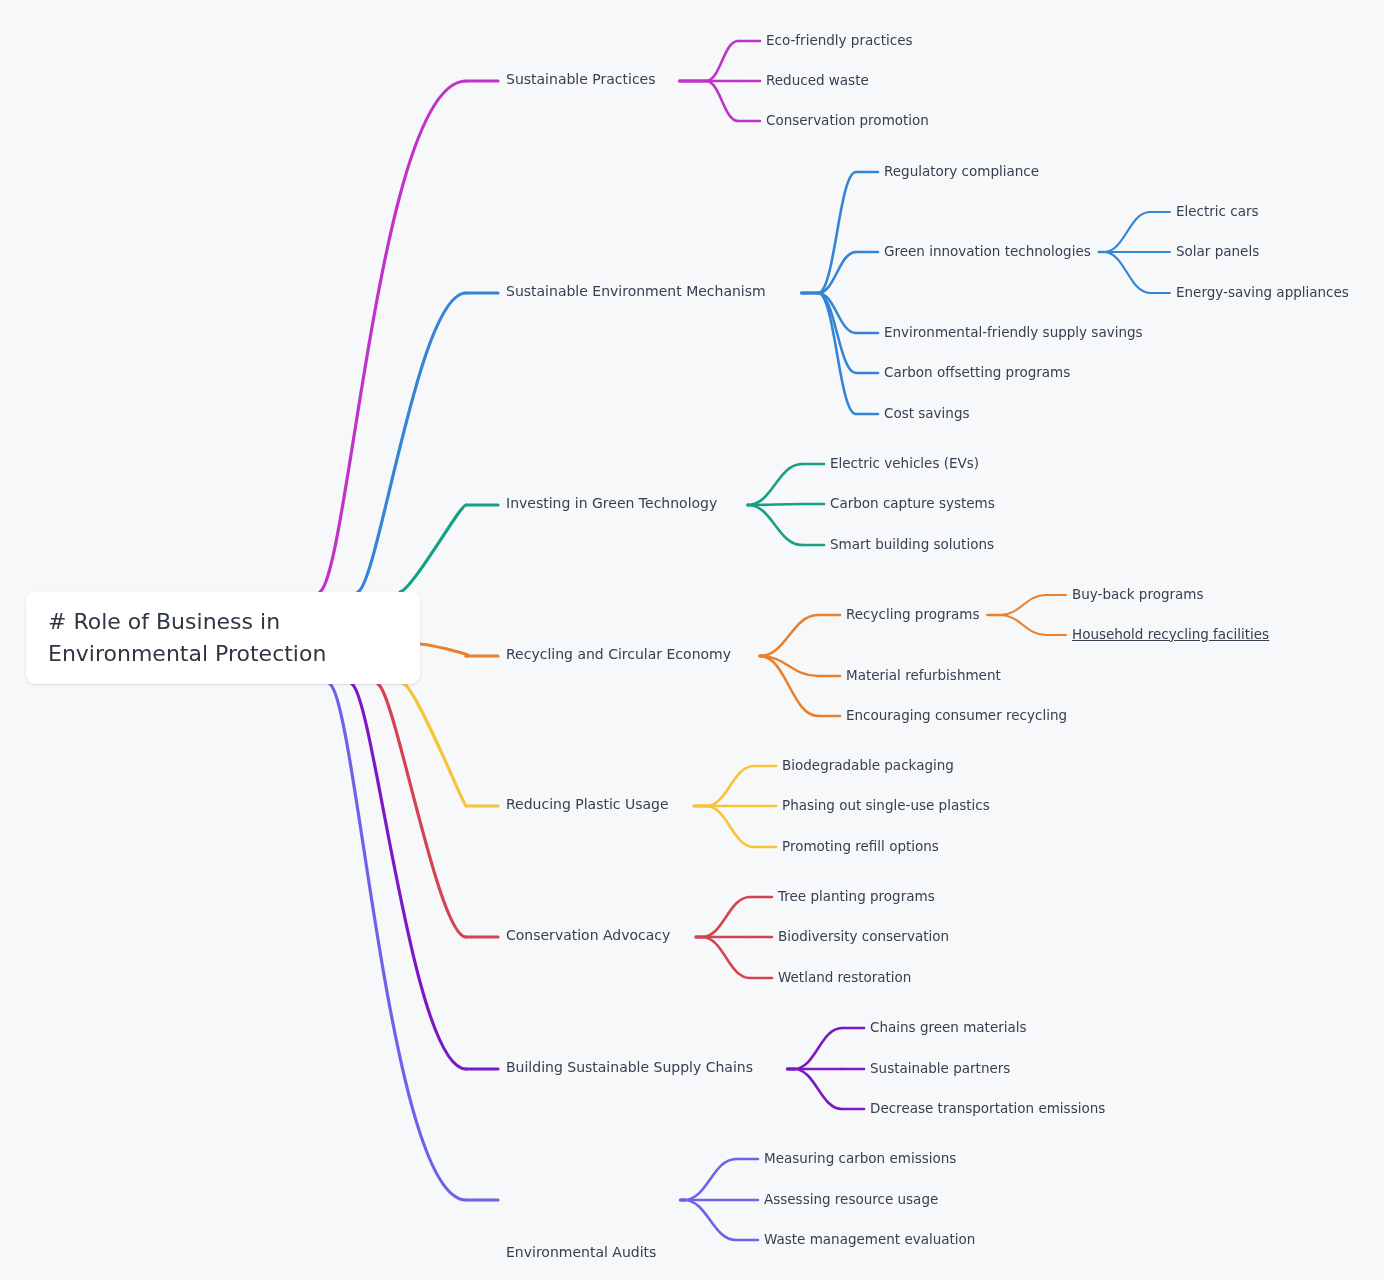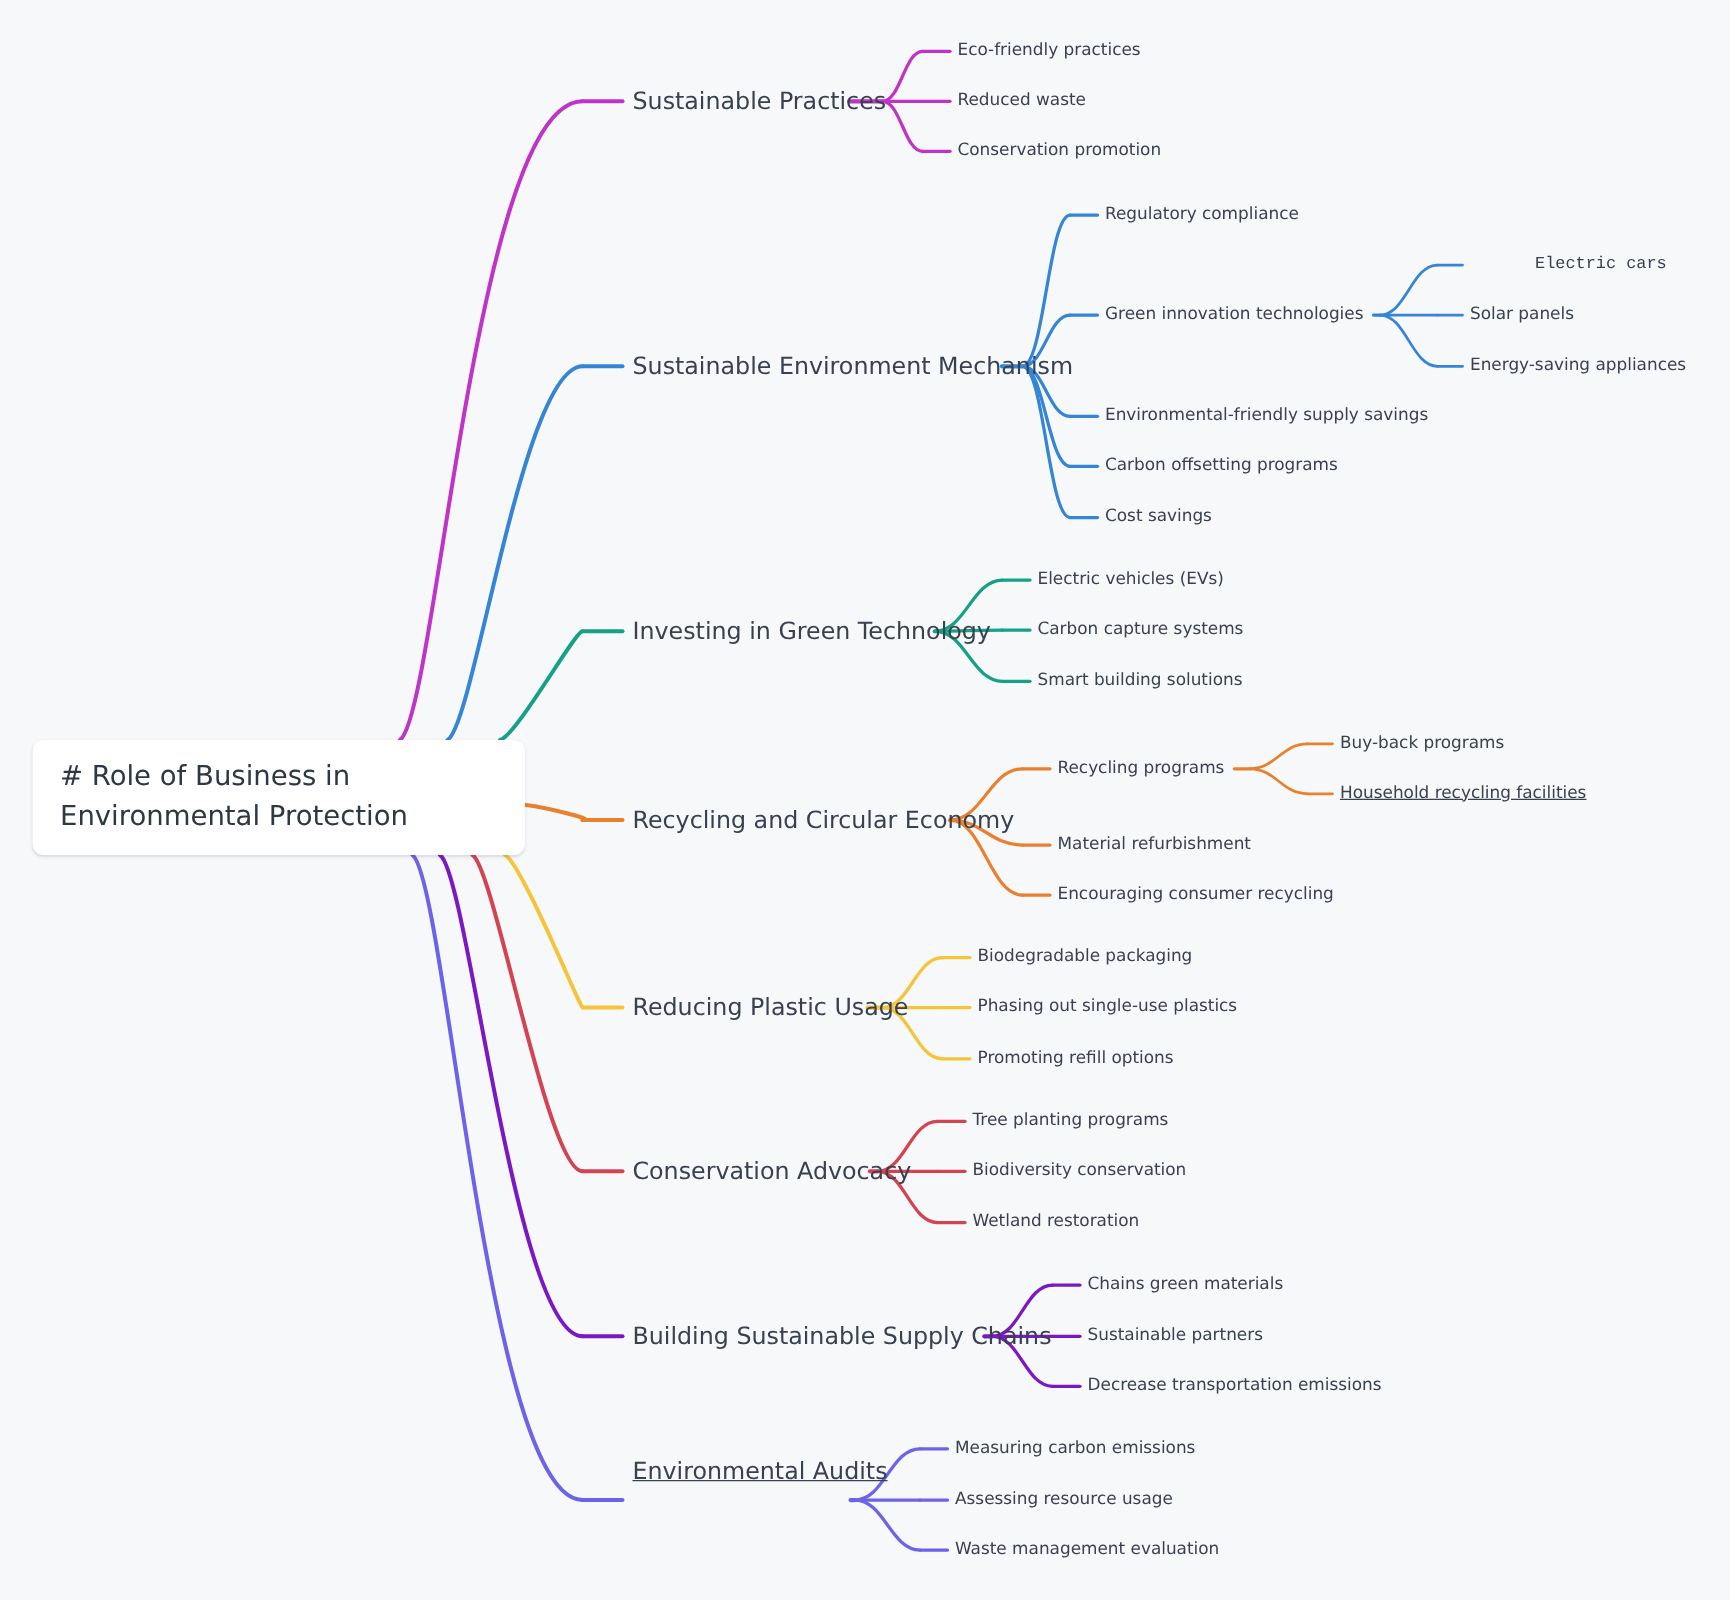--- a/index.html
+++ b/index.html
@@ -26,21 +26,21 @@
     width: 1384px;
     height: 1280px;
   }
   .node-label {
     position: absolute;
     color: #37414f;
     white-space: nowrap;
     line-height: 1;
     font-family: "DejaVu Sans", "Liberation Sans", sans-serif;
   }
-  .level2-label { font-size: 19px; }
+  .level2-label { font-size: 14px; }
   .level3-label { font-size: 13.5px; }
   .root-card {
     position: absolute;
     background: #ffffff;
     border-radius: 9px;
     box-shadow: 0 1px 3px rgba(40,50,70,0.10), 0 1px 1px rgba(40,50,70,0.05);
     display: flex;
     align-items: center;
     box-sizing: border-box;
   }
@@ -153,21 +153,21 @@
   </div>
 
   <div id="labels">
       <div class="node-label level2-label" style="left: 506px; top: 72.475px;">Sustainable Practices</div>
       <div class="node-label level3-label" style="left: 766px; top: 33.575px;">Eco-friendly practices</div>
       <div class="node-label level3-label" style="left: 766px; top: 73.575px;">Reduced waste</div>
       <div class="node-label level3-label" style="left: 766px; top: 113.575px;">Conservation promotion</div>
       <div class="node-label level2-label" style="left: 506px; top: 284.475px;">Sustainable Environment Mechanism</div>
       <div class="node-label level3-label" style="left: 884px; top: 164.575px;">Regulatory compliance</div>
       <div class="node-label level3-label" style="left: 884px; top: 244.575px;">Green innovation technologies</div>
-      <div class="node-label level3-label" style="left: 1228px; top: 204.575px; font-family: Liberation Mono, monospace;">Electric cars</div>
+      <div class="node-label level3-label" style="left: 1176px; top: 204.575px;">Electric cars</div>
       <div class="node-label level3-label" style="left: 1176px; top: 244.575px;">Solar panels</div>
       <div class="node-label level3-label" style="left: 1176px; top: 285.575px;">Energy-saving appliances</div>
       <div class="node-label level3-label" style="left: 884px; top: 325.575px;">Environmental-friendly supply savings</div>
       <div class="node-label level3-label" style="left: 884px; top: 365.575px;">Carbon offsetting programs</div>
       <div class="node-label level3-label" style="left: 884px; top: 406.575px;">Cost savings</div>
       <div class="node-label level2-label" style="left: 506px; top: 496.475px;">Investing in Green Technology</div>
       <div class="node-label level3-label" style="left: 830px; top: 456.575px;">Electric vehicles (EVs)</div>
       <div class="node-label level3-label" style="left: 830px; top: 496.575px;">Carbon capture systems</div>
       <div class="node-label level3-label" style="left: 830px; top: 537.575px;">Smart building solutions</div>
       <div class="node-label level2-label" style="left: 506px; top: 647.475px;">Recycling and Circular Economy</div>
@@ -181,18 +181,18 @@
       <div class="node-label level3-label" style="left: 782px; top: 798.575px;">Phasing out single-use plastics</div>
       <div class="node-label level3-label" style="left: 782px; top: 839.575px;">Promoting refill options</div>
       <div class="node-label level2-label" style="left: 506px; top: 928.475px;">Conservation Advocacy</div>
       <div class="node-label level3-label" style="left: 778px; top: 889.575px;">Tree planting programs</div>
       <div class="node-label level3-label" style="left: 778px; top: 929.575px;">Biodiversity conservation</div>
       <div class="node-label level3-label" style="left: 778px; top: 970.575px;">Wetland restoration</div>
       <div class="node-label level2-label" style="left: 506px; top: 1060.47px;">Building Sustainable Supply Chains</div>
       <div class="node-label level3-label" style="left: 870px; top: 1020.58px;">Chains green materials</div>
       <div class="node-label level3-label" style="left: 870px; top: 1061.58px;">Sustainable partners</div>
       <div class="node-label level3-label" style="left: 870px; top: 1101.58px;">Decrease transportation emissions</div>
-      <div class="node-label level2-label" style="left: 506px; top: 1168px; text-decoration: underline;">Environmental Audits</div>
+      <div class="node-label level2-label" style="left: 506px; top: 1245px;">Environmental Audits</div>
       <div class="node-label level3-label" style="left: 764px; top: 1151.58px;">Measuring carbon emissions</div>
       <div class="node-label level3-label" style="left: 764px; top: 1192.58px;">Assessing resource usage</div>
       <div class="node-label level3-label" style="left: 764px; top: 1232.58px;">Waste management evaluation</div>
     </div>
 </div>
 
 </body></html>

